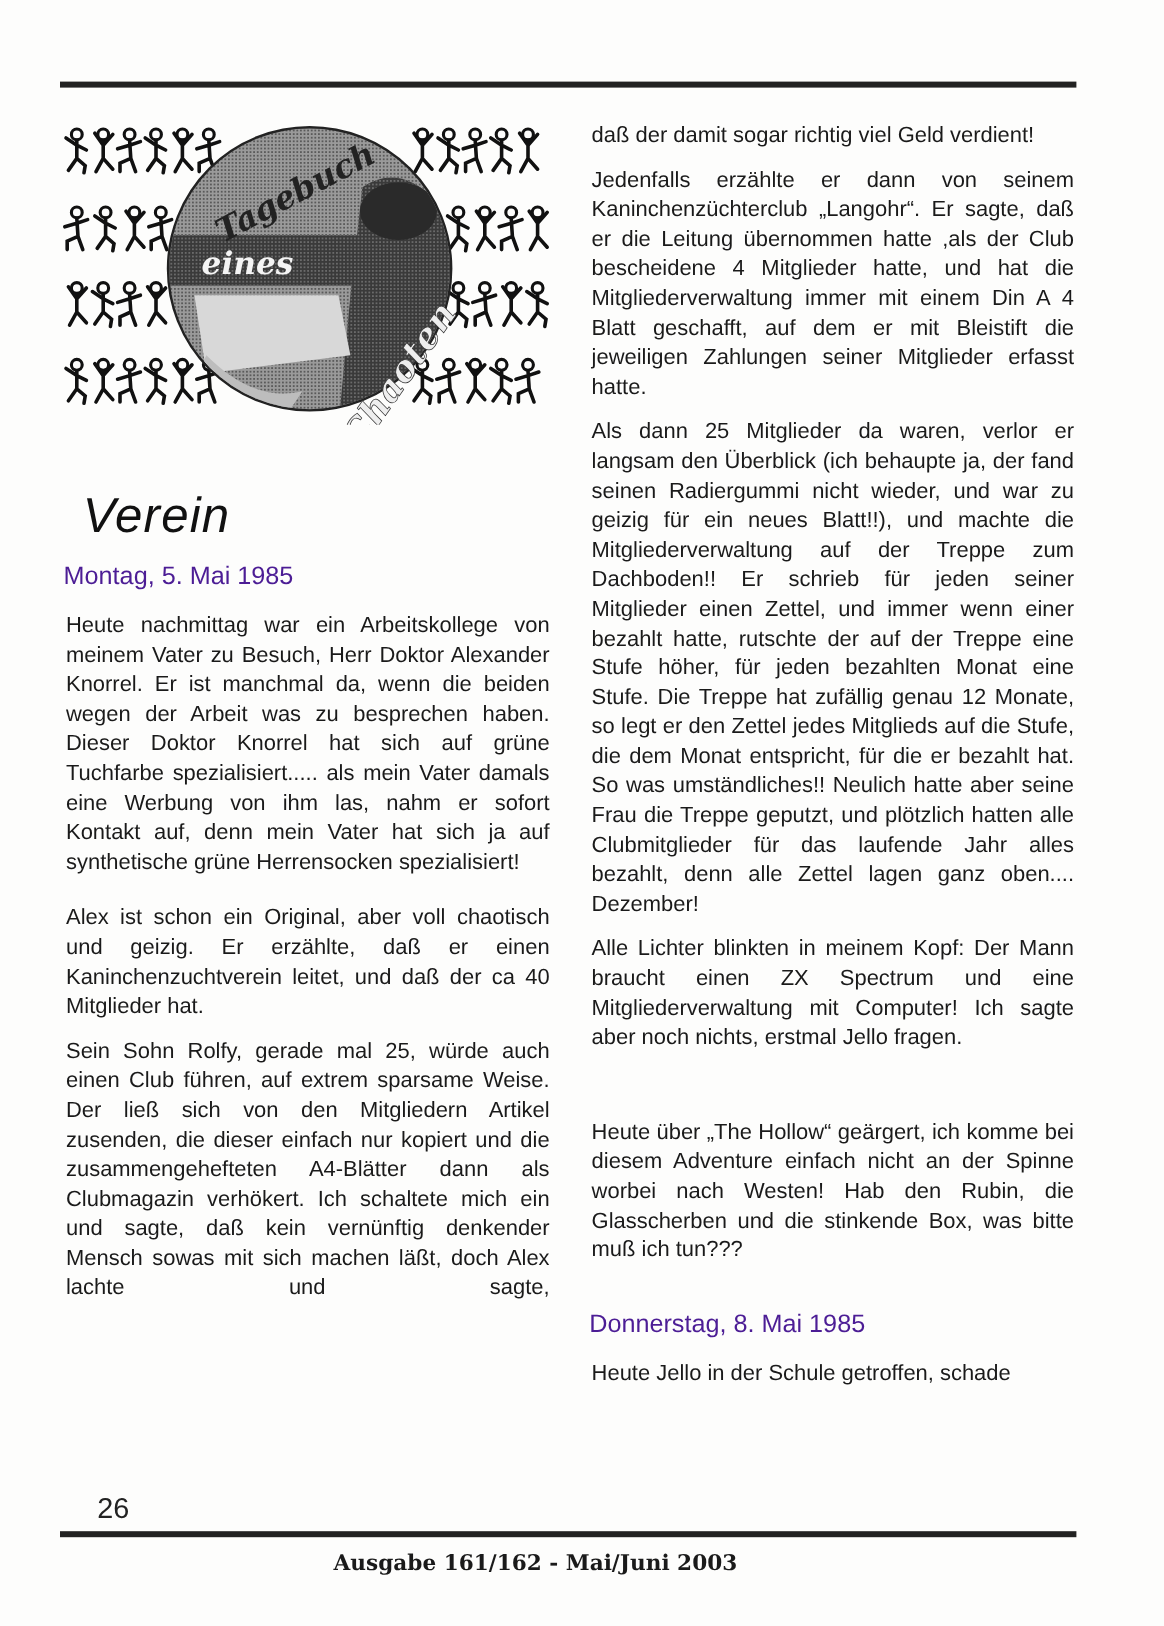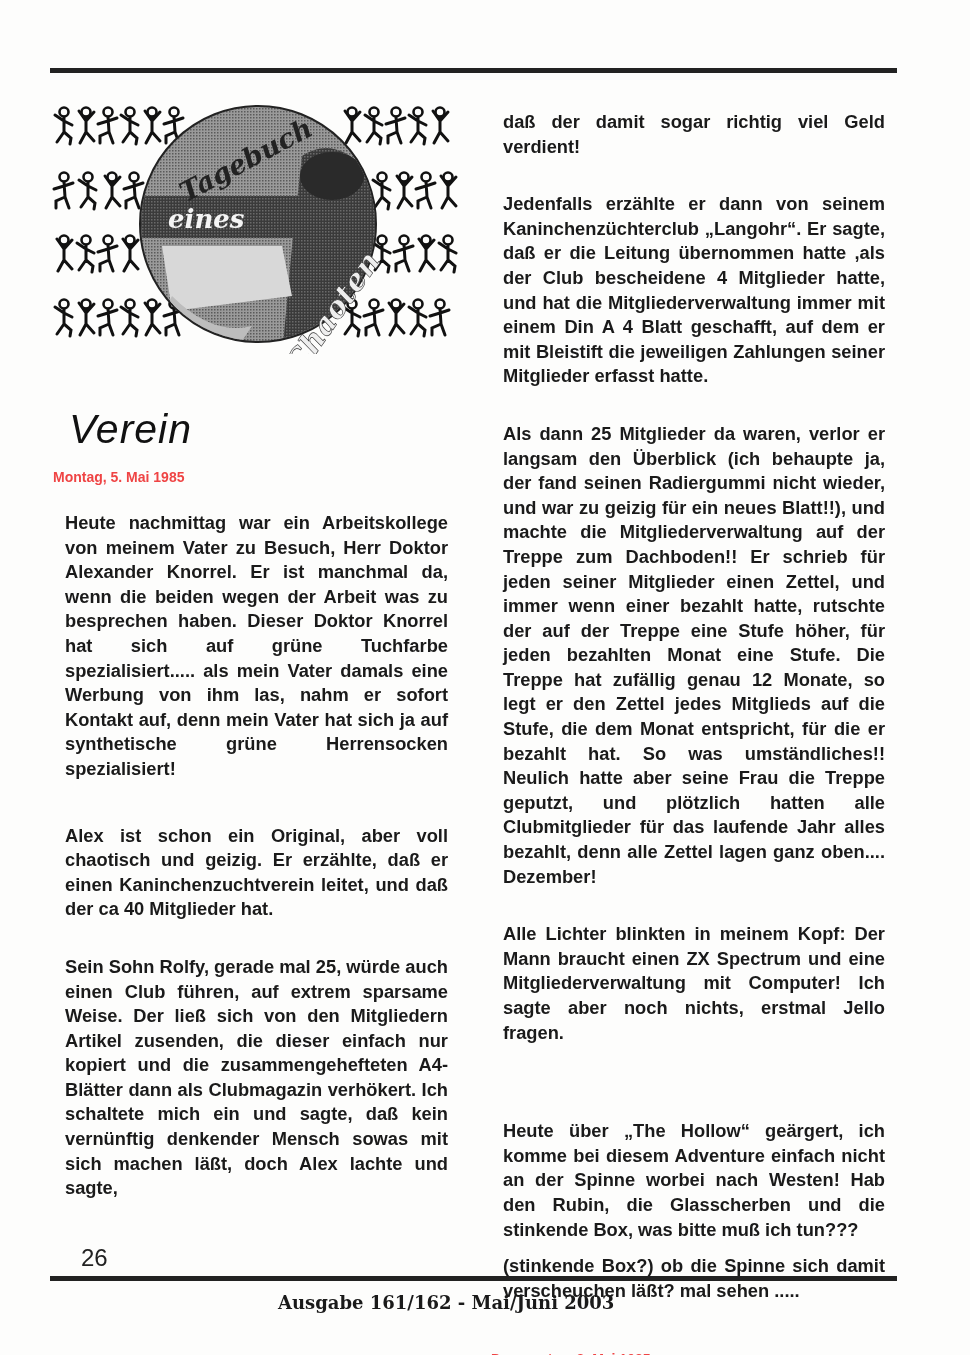--- a/index.html
+++ b/index.html
@@ -10,24 +10,24 @@
   .rule { position: absolute; left: 50px; width: 847px; height: 5px; background: #222; }
   .rule.top { top: 68px; }
   .rule.bottom { top: 1276px; }
   .logo { position: absolute; left: 52px; top: 96px; width: 408px; height: 258px; }
   .title {
     position: absolute; left: 53px; top: 390px; margin: 16px;
     font-family: "Liberation Sans", sans-serif; font-style: italic; font-weight: normal;
     font-size: 41px; letter-spacing: 1px; color: #111;
   }
   .date {
-    font-weight: bold; font-size: 14px; margin: 0; color: #ef4444;
+    font-weight: normal; font-size: 21px; margin: 0; color: #4c1d95;
   }
   p.txt {
-    margin: 12px; font-size: 18.3px; line-height: 24.6px; text-align: justify; hyphens: none; font-weight: bold;
+    margin: 2px; font-size: 18.3px; line-height: 24.6px; text-align: justify; hyphens: none;
   }
   .gap { height: 9px; }
   .left-body { position: absolute; left: 53px; top: 469px; width: 407px; }
   .right-body { position: absolute; left: 491px; top: 98px; width: 406px; }
   .footer-num { position: absolute; left: 52px; top: 1244px; font-size: 24px; color: #222; margin-left: 29px; }
   .footer-issue {
     position: absolute; left: 278px; top: 1292px; font-family: "DejaVu Serif", serif;
     font-weight: bold; font-size: 18px; color: #1a1a1a;
   }
   .last-line { text-align-last: justify; }
@@ -143,21 +143,20 @@
   <p class="txt">daß der damit sogar richtig viel Geld verdient!</p>
   <div class="gap"></div>
   <p class="txt">Jedenfalls erzählte er dann von seinem Kaninchenzüchterclub „Langohr“. Er sagte, daß er die Leitung übernommen hatte ,als der Club bescheidene 4 Mitglieder hatte, und hat die Mitgliederverwaltung immer mit einem Din A 4 Blatt geschafft, auf dem er mit Bleistift die jeweiligen Zahlungen seiner Mitglieder erfasst hatte.</p>
   <div class="gap"></div>
   <p class="txt">Als dann 25 Mitglieder da waren, verlor er langsam den Überblick (ich behaupte ja, der fand seinen Radiergummi nicht wieder, und war zu geizig für ein neues Blatt!!), und machte die Mitgliederverwaltung auf der Treppe zum Dachboden!! Er schrieb für jeden seiner Mitglieder einen Zettel, und immer wenn einer bezahlt hatte, rutschte der auf der Treppe eine Stufe höher, für jeden bezahlten Monat eine Stufe. Die Treppe hat zufällig genau 12 Monate, so legt er den Zettel jedes Mitglieds auf die Stufe, die dem Monat entspricht, für die er bezahlt hat. So was umständliches!! Neulich hatte aber seine Frau die Treppe geputzt, und plötzlich hatten alle Clubmitglieder für das laufende Jahr alles bezahlt, denn alle Zettel lagen ganz oben.... Dezember!</p>
   <div class="gap"></div>
   <p class="txt">Alle Lichter blinkten in meinem Kopf: Der Mann braucht einen ZX Spectrum und eine Mitgliederverwaltung mit Computer! Ich sagte aber noch nichts, erstmal Jello fragen.</p>
   <div style="height:36px"></div>
   <div style="height:14px"></div>
   <p class="txt">Heute über „The Hollow“ geärgert, ich komme bei diesem Adventure einfach nicht an der Spinne worbei nach Westen! Hab den Rubin, die Glasscherben und die stinkende Box, was bitte muß ich tun???</p>
-  <p class="txt">(stinkende Box?) ob die Spinne sich damit verscheuchen läßt? mal sehen .....</p>
   <div style="height:36px"></div>
   <h2 class="date">Donnerstag, 8. Mai 1985</h2>
   <div style="height:14px"></div>
   <p class="txt">Heute Jello in der Schule getroffen, schade</p>
 </div>
 
 <div class="rule bottom"></div>
 <div class="footer-num">26</div>
 <div class="footer-issue">Ausgabe 161/162 - Mai/Juni 2003</div>
 

